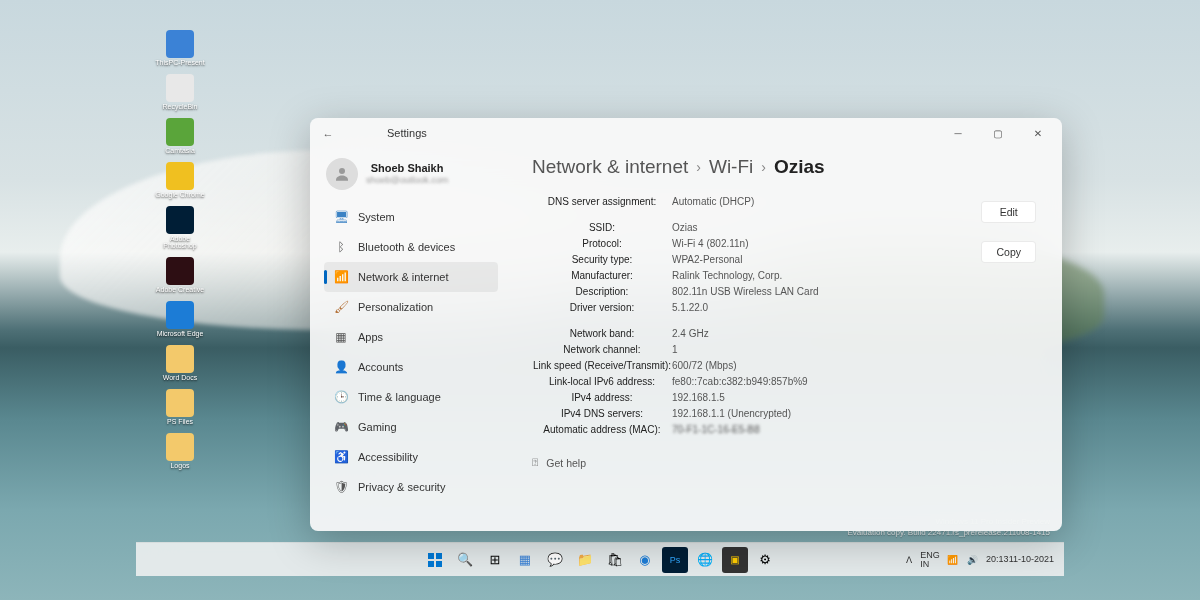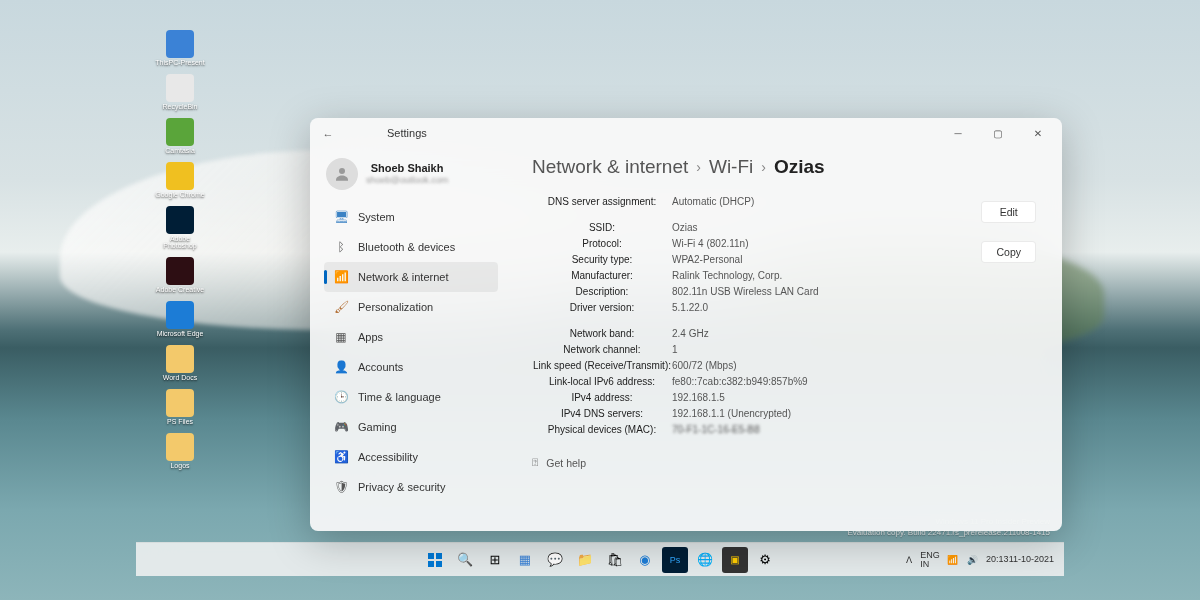--- a/index.html
+++ b/index.html
@@ -237,21 +237,21 @@
             </div>
             <div class="detail-row">
               <div class="dl">IPv4 address:</div>
               <div class="dv">192.168.1.5</div>
             </div>
             <div class="detail-row">
               <div class="dl">IPv4 DNS servers:</div>
               <div class="dv">192.168.1.1 (Unencrypted)</div>
             </div>
             <div class="detail-row">
-              <div class="dl">Physical devices (MAC):</div>
+              <div class="dl">Automatic address (MAC):</div>
               <div class="dv blur">70-F1-1C-16-E5-B8</div>
             </div>
           </div>
       </div>
       <div class="gethelp">
         <span>⍰</span>
         <span>Get help</span>
       </div>
     </div>
   </div>

